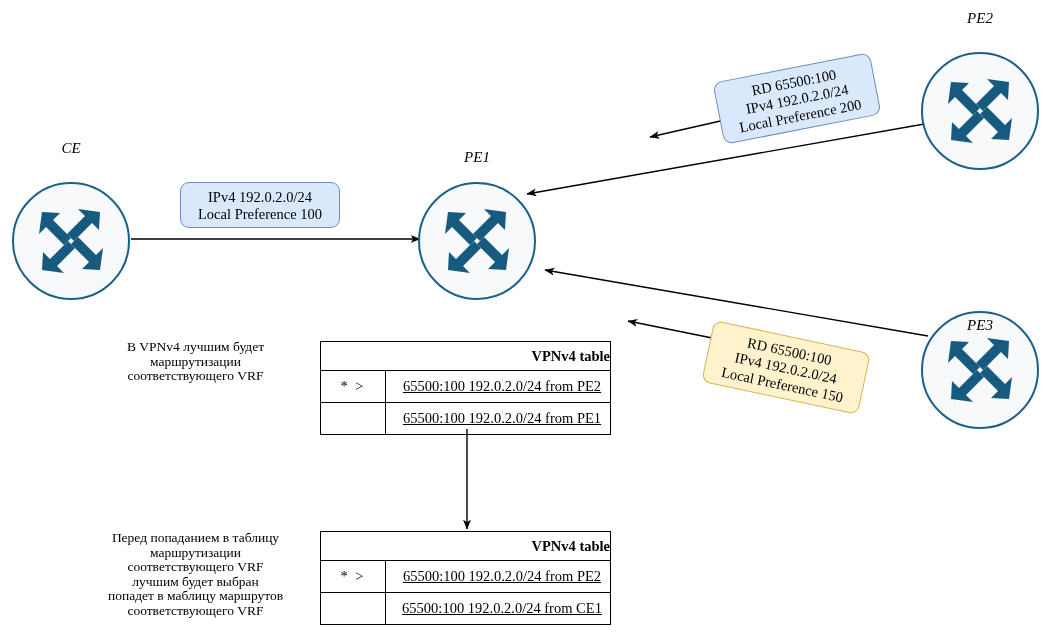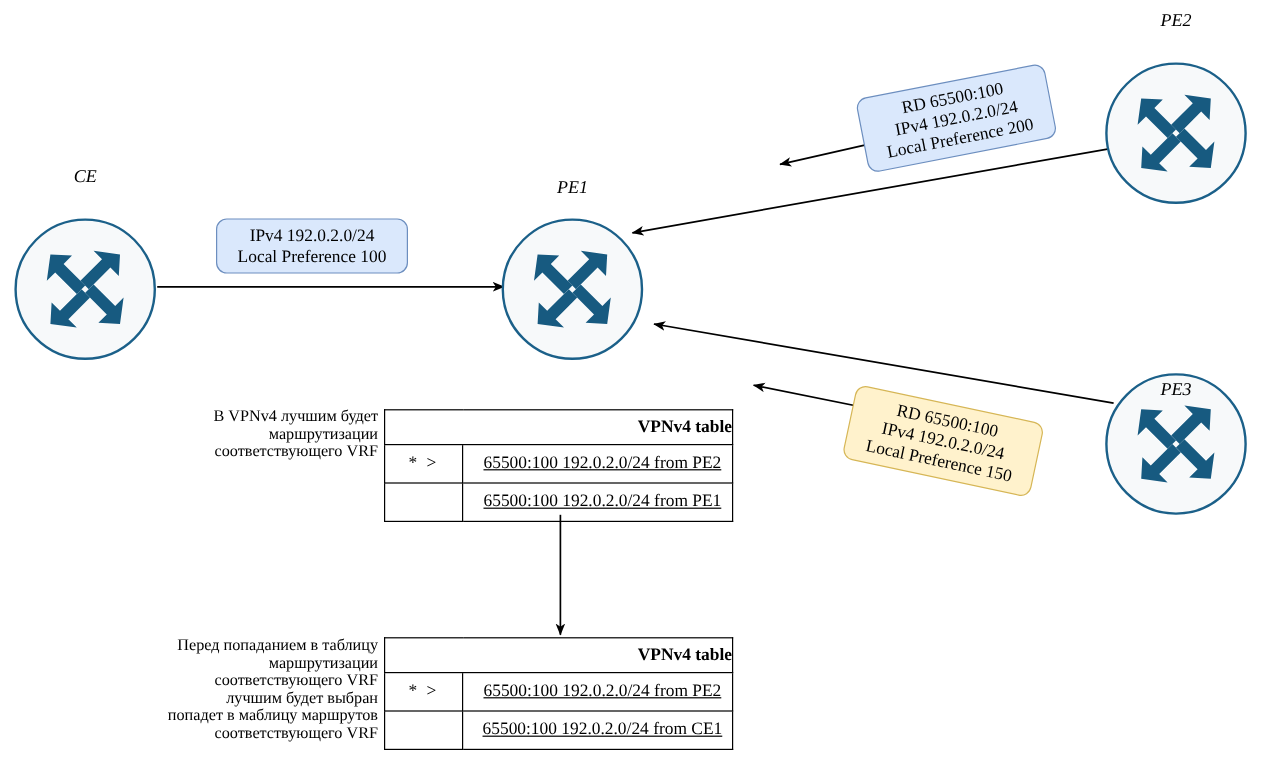--- a/index.html
+++ b/index.html
@@ -112,21 +112,21 @@
   .vtable td.route {
     text-align: center;
     padding-left: 8px;
     height: 31px;
     text-decoration: underline;
   }
 
   
   .note {
     position: absolute;
-    text-align: right;
+    text-align: center;
     font-size: 13.5px;
     line-height: 14.6px;
     color: #000;
   }
 </style>
 </head>
 <body>
 
 <div id="canvas">
 

